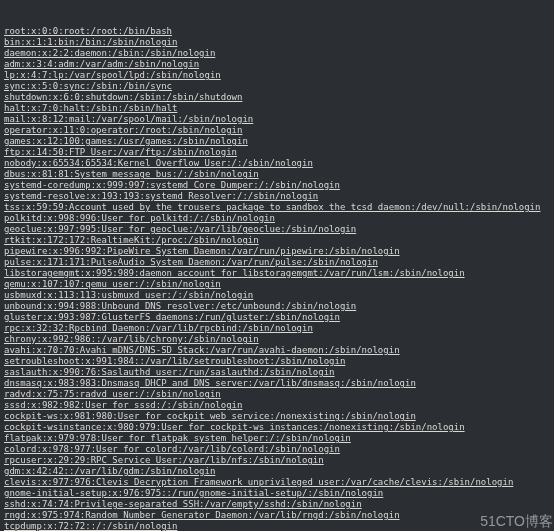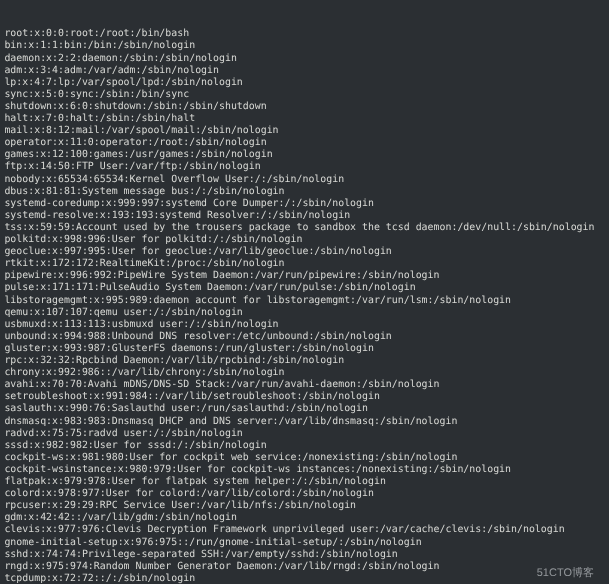--- a/index.html
+++ b/index.html
@@ -11,27 +11,27 @@
       font-size: 9px;
       line-height: 11px;
       color: #d8d9d5;
       overflow: hidden;
       position: relative;
     }
     .terminal {
       padding: 4px 0 0 4px;
       white-space: pre;
     }
-    .line { display: block; }
+    .line { display: block; text-decoration: underline; }
     .watermark {
       position: absolute;
-      right: 14px;
+      right: 1px;
       bottom: 4px;
       color: #bfc3c7;
-      font-size: 10px;
+      font-size: 14px;
       font-family: sans-serif;
       letter-spacing: 0;
       opacity: 0.7;
     }
   </style>
 </head>
 <body>
 
 <div class="terminal">
   <div id="lines-container"><span class="line">root:x:0:0:root:/root:/bin/bash</span><span class="line">bin:x:1:1:bin:/bin:/sbin/nologin</span><span class="line">daemon:x:2:2:daemon:/sbin:/sbin/nologin</span><span class="line">adm:x:3:4:adm:/var/adm:/sbin/nologin</span><span class="line">lp:x:4:7:lp:/var/spool/lpd:/sbin/nologin</span><span class="line">sync:x:5:0:sync:/sbin:/bin/sync</span><span class="line">shutdown:x:6:0:shutdown:/sbin:/sbin/shutdown</span><span class="line">halt:x:7:0:halt:/sbin:/sbin/halt</span><span class="line">mail:x:8:12:mail:/var/spool/mail:/sbin/nologin</span><span class="line">operator:x:11:0:operator:/root:/sbin/nologin</span><span class="line">games:x:12:100:games:/usr/games:/sbin/nologin</span><span class="line">ftp:x:14:50:FTP User:/var/ftp:/sbin/nologin</span><span class="line">nobody:x:65534:65534:Kernel Overflow User:/:/sbin/nologin</span><span class="line">dbus:x:81:81:System message bus:/:/sbin/nologin</span><span class="line">systemd-coredump:x:999:997:systemd Core Dumper:/:/sbin/nologin</span><span class="line">systemd-resolve:x:193:193:systemd Resolver:/:/sbin/nologin</span><span class="line">tss:x:59:59:Account used by the trousers package to sandbox the tcsd daemon:/dev/null:/sbin/nologin</span><span class="line">polkitd:x:998:996:User for polkitd:/:/sbin/nologin</span><span class="line">geoclue:x:997:995:User for geoclue:/var/lib/geoclue:/sbin/nologin</span><span class="line">rtkit:x:172:172:RealtimeKit:/proc:/sbin/nologin</span><span class="line">pipewire:x:996:992:PipeWire System Daemon:/var/run/pipewire:/sbin/nologin</span><span class="line">pulse:x:171:171:PulseAudio System Daemon:/var/run/pulse:/sbin/nologin</span><span class="line">libstoragemgmt:x:995:989:daemon account for libstoragemgmt:/var/run/lsm:/sbin/nologin</span><span class="line">qemu:x:107:107:qemu user:/:/sbin/nologin</span><span class="line">usbmuxd:x:113:113:usbmuxd user:/:/sbin/nologin</span><span class="line">unbound:x:994:988:Unbound DNS resolver:/etc/unbound:/sbin/nologin</span><span class="line">gluster:x:993:987:GlusterFS daemons:/run/gluster:/sbin/nologin</span><span class="line">rpc:x:32:32:Rpcbind Daemon:/var/lib/rpcbind:/sbin/nologin</span><span class="line">chrony:x:992:986::/var/lib/chrony:/sbin/nologin</span><span class="line">avahi:x:70:70:Avahi mDNS/DNS-SD Stack:/var/run/avahi-daemon:/sbin/nologin</span><span class="line">setroubleshoot:x:991:984::/var/lib/setroubleshoot:/sbin/nologin</span><span class="line">saslauth:x:990:76:Saslauthd user:/run/saslauthd:/sbin/nologin</span><span class="line">dnsmasq:x:983:983:Dnsmasq DHCP and DNS server:/var/lib/dnsmasq:/sbin/nologin</span><span class="line">radvd:x:75:75:radvd user:/:/sbin/nologin</span><span class="line">sssd:x:982:982:User for sssd:/:/sbin/nologin</span><span class="line">cockpit-ws:x:981:980:User for cockpit web service:/nonexisting:/sbin/nologin</span><span class="line">cockpit-wsinstance:x:980:979:User for cockpit-ws instances:/nonexisting:/sbin/nologin</span><span class="line">flatpak:x:979:978:User for flatpak system helper:/:/sbin/nologin</span><span class="line">colord:x:978:977:User for colord:/var/lib/colord:/sbin/nologin</span><span class="line">rpcuser:x:29:29:RPC Service User:/var/lib/nfs:/sbin/nologin</span><span class="line">gdm:x:42:42::/var/lib/gdm:/sbin/nologin</span><span class="line">clevis:x:977:976:Clevis Decryption Framework unprivileged user:/var/cache/clevis:/sbin/nologin</span><span class="line">gnome-initial-setup:x:976:975::/run/gnome-initial-setup/:/sbin/nologin</span><span class="line">sshd:x:74:74:Privilege-separated SSH:/var/empty/sshd:/sbin/nologin</span><span class="line">rngd:x:975:974:Random Number Generator Daemon:/var/lib/rngd:/sbin/nologin</span><span class="line">tcpdump:x:72:72::/:/sbin/nologin</span></div>

